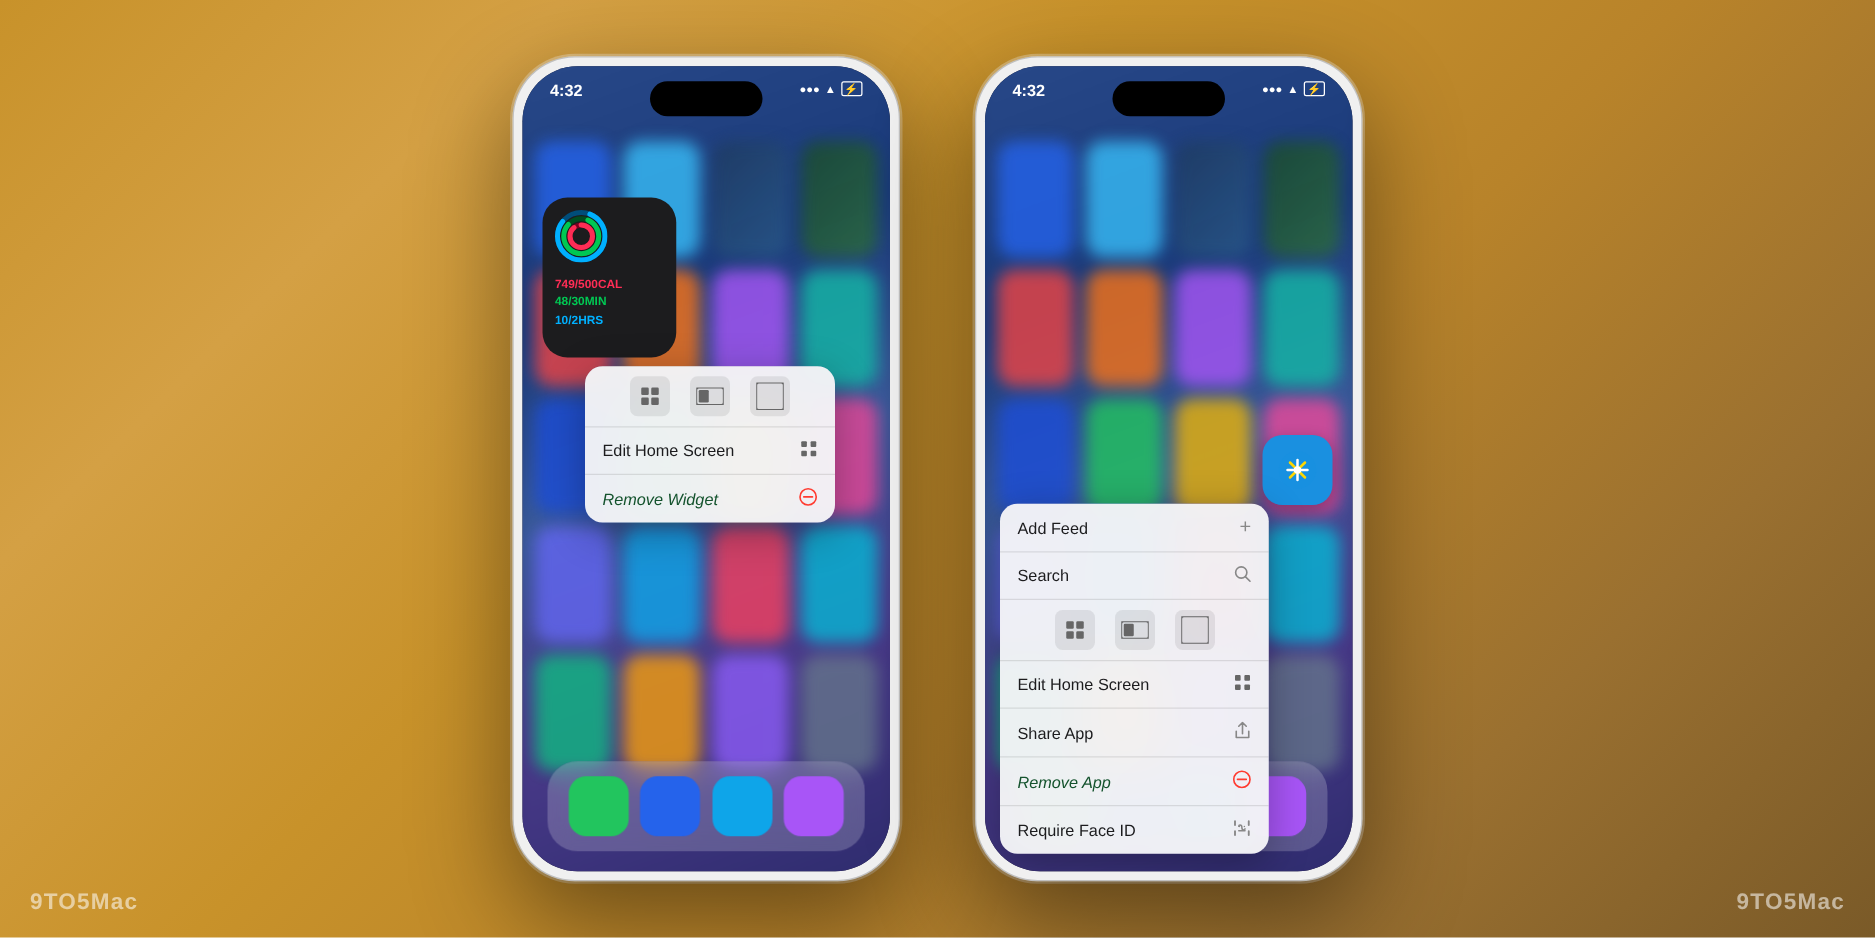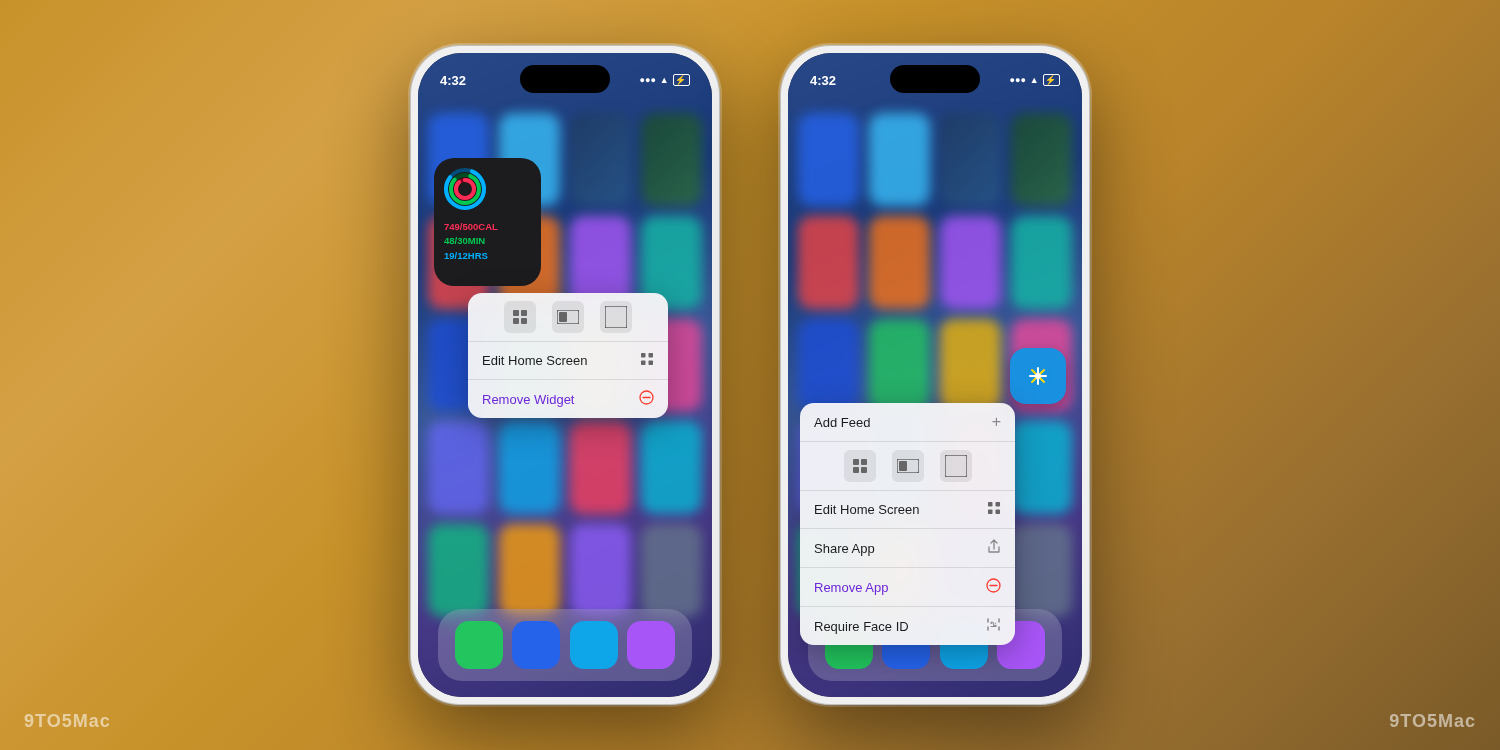--- a/index.html
+++ b/index.html
@@ -68,21 +68,21 @@
     }
 
     
     .status-bar {
       position: absolute;
       top: 12px;
       left: 0;
       right: 0;
       height: 30px;
       display: flex;
-      align-items: center;
+      align-items: flex-start;
       justify-content: space-between;
       padding: 0 22px;
       z-index: 100;
       color: white;
       font-size: 12px;
       font-weight: 600;
     }
 
     .status-time {
       font-size: 13px;
@@ -152,21 +152,22 @@
       color: #1c1c1e;
       border-bottom: 0.5px solid rgba(0,0,0,0.1);
       cursor: pointer;
     }
 
     .context-menu-item:last-child {
       border-bottom: none;
     }
 
     .context-menu-item.red {
-      color: #6d28d9;
+      color: #14532d;
+      font-style: italic;
     }
 
     .context-menu-icon {
       font-size: 14px;
       color: #666;
     }
 
     .context-menu-icon.red {
       color: #ff3b30;
     }
@@ -332,21 +333,21 @@
         <circle cx="21" cy="21" r="9" fill="none" stroke="#ff2d55" stroke-width="4" stroke-dasharray="50 6" stroke-dashoffset="14" stroke-linecap="round"></circle>
       </svg>
       <div class="activity-stats">
         <div class="activity-stat-move">
           <span>749/500</span><span>CAL</span>
         </div>
         <div class="activity-stat-exercise">
           <span>48/30</span><span>MIN</span>
         </div>
         <div class="activity-stat-stand">
-          <span>19/12</span><span>HRS</span>
+          <span>10/2</span><span>HRS</span>
         </div>
       </div>
     </div>
 
     <div class="context-menu" style="top: 240px; left: 50px; width: 195px;">
 
       <div class="widget-size-selector">
         <div class="size-option">
           <svg width="18" height="18" viewBox="0 0 18 18">
             <rect x="2" y="2" width="6" height="6" rx="1" fill="#666"></rect>
@@ -451,20 +452,29 @@
         <circle cx="16" cy="16" r="3" fill="white"></circle>
       </svg>
     </div>
 
     <div class="context-menu" style="top: 350px; left: 12px; width: 215px;">
 
       <div class="context-menu-item">
         <span>Add Feed</span>
         <span class="context-menu-icon" style="font-size:16px; color:#888;">+</span>
       </div>
+      <div class="context-menu-item">
+        <span>Search</span>
+        <span class="context-menu-icon">
+          <svg width="14" height="14" viewBox="0 0 14 14">
+            <circle cx="6" cy="6" r="4.5" fill="none" stroke="#888" stroke-width="1.3"></circle>
+            <line x1="9.5" y1="9.5" x2="13" y2="13" stroke="#888" stroke-width="1.3" stroke-linecap="round"></line>
+          </svg>
+        </span>
+      </div>
 
       <div class="widget-size-selector">
         <div class="size-option">
           <svg width="18" height="18" viewBox="0 0 18 18">
             <rect x="2" y="2" width="6" height="6" rx="1" fill="#666"></rect>
             <rect x="10" y="2" width="6" height="6" rx="1" fill="#666"></rect>
             <rect x="2" y="10" width="6" height="6" rx="1" fill="#666"></rect>
             <rect x="10" y="10" width="6" height="6" rx="1" fill="#666"></rect>
           </svg>
         </div>

